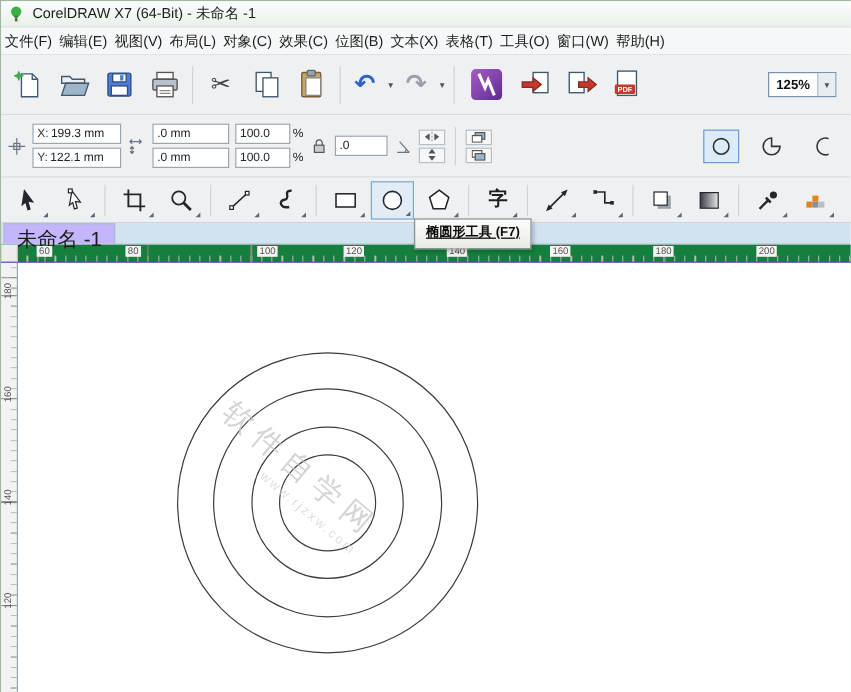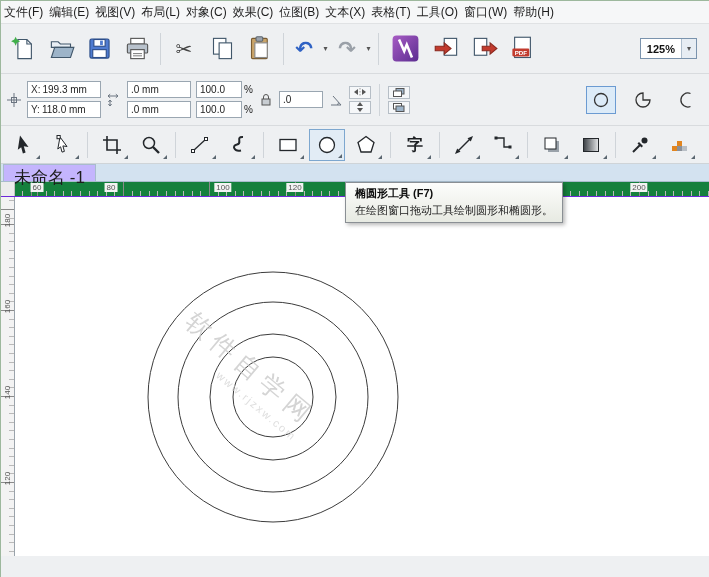--- a/index.html
+++ b/index.html
@@ -79,29 +79,37 @@
   
   .canvas{position:relative;flex:1;background:#ffffff;overflow:hidden;}
   .canvas svg.circles{position:absolute;left:0;top:0;}
   .watermark{position:absolute;left:185px;top:108px;transform:rotate(40deg);transform-origin:left top;opacity:.75;pointer-events:none;}
   .wm-main{font-size:25px;letter-spacing:7px;color:#c6c6c6;white-space:nowrap;}
   .wm-sub{font-size:11px;letter-spacing:2px;color:#d4d4d4;margin:2px 0 0 58px;white-space:nowrap;}
 
   
   .tooltip{position:absolute;left:344px;top:181px;z-index:60;border:1px solid #8a8f94;
     background:linear-gradient(#fdfdfc,#e7eae2);box-shadow:2px 2px 4px rgba(0,0,0,.28);
-    padding:3px 9px 4px;font-size:11px;white-space:nowrap;}
+    padding:3px 9px 4px;font-size:11px;white-space:nowrap;text-decoration:underline;}
   .tt-title{font-weight:bold;color:#0e0e0e;margin-bottom:2px;}
   .tt-body{color:#222;}
 </style>
 </head>
 <body>
 
 <div class="app">
 
+  <div class="titlebar">
+    <svg viewBox="0 0 16 16">
+      <circle cx="8" cy="6" r="4.6" fill="#3fae49"></circle>
+      <path d="M5.5 9.5 L8 13.5 L10.5 9.5 Z" fill="#2e8c3a"></path>
+      <rect x="6.8" y="12.5" width="2.4" height="2.2" fill="#7a5c33"></rect>
+    </svg>
+    <span>CorelDRAW X7 (64-Bit) - 未命名 -1</span>
+  </div>
 
   <div class="menubar">
     <span class="menu-item">文件(F)</span>
     <span class="menu-item">编辑(E)</span>
     <span class="menu-item">视图(V)</span>
     <span class="menu-item">布局(L)</span>
     <span class="menu-item">对象(C)</span>
     <span class="menu-item">效果(C)</span>
     <span class="menu-item">位图(B)</span>
     <span class="menu-item">文本(X)</span>
@@ -213,21 +221,21 @@
       <path d="M8 1 V15 M1 8 H15" stroke="#6a7480" fill="none"></path>
       <rect x="5.5" y="5.5" width="5" height="5" fill="none" stroke="#6a7480"></rect>
     </svg>
     <div class="pcol">
       <div class="pfield w74">
         <span class="plabel">X:</span>
         <span>199.3 mm</span>
       </div>
       <div class="pfield w74">
         <span class="plabel">Y:</span>
-        <span>118.0 mm</span>
+        <span>122.1 mm</span>
       </div>
     </div>
     <svg class="picon" width="16" height="16" viewBox="0 0 16 16">
       <path d="M2 4 H12 M2 4 l2.2-1.8 M2 4 l2.2 1.8 M12 4 l-2.2-1.8 M12 4 l-2.2 1.8" stroke="#6a7480" fill="none"></path>
       <path d="M4 8 V14 M4 8 l-1.6 2 M4 8 l1.6 2 M4 14 l-1.6-2 M4 14 l1.6-2" stroke="#6a7480" fill="none"></path>
     </svg>
     <div class="pcol">
       <div class="pfield w64">
         <span>.0 mm</span>
       </div>
@@ -469,16 +477,15 @@
         </svg>
       <div class="watermark">
         <div class="wm-main">软件自学网</div>
         <div class="wm-sub">www.rjzxw.com</div>
       </div>
     </div>
   </div>
 
   <div class="tooltip">
     <div class="tt-title">椭圆形工具 (F7)</div>
-    <div class="tt-body">在绘图窗口拖动工具绘制圆形和椭圆形。</div>
   </div>
 
 </div>
 
 </body></html>

